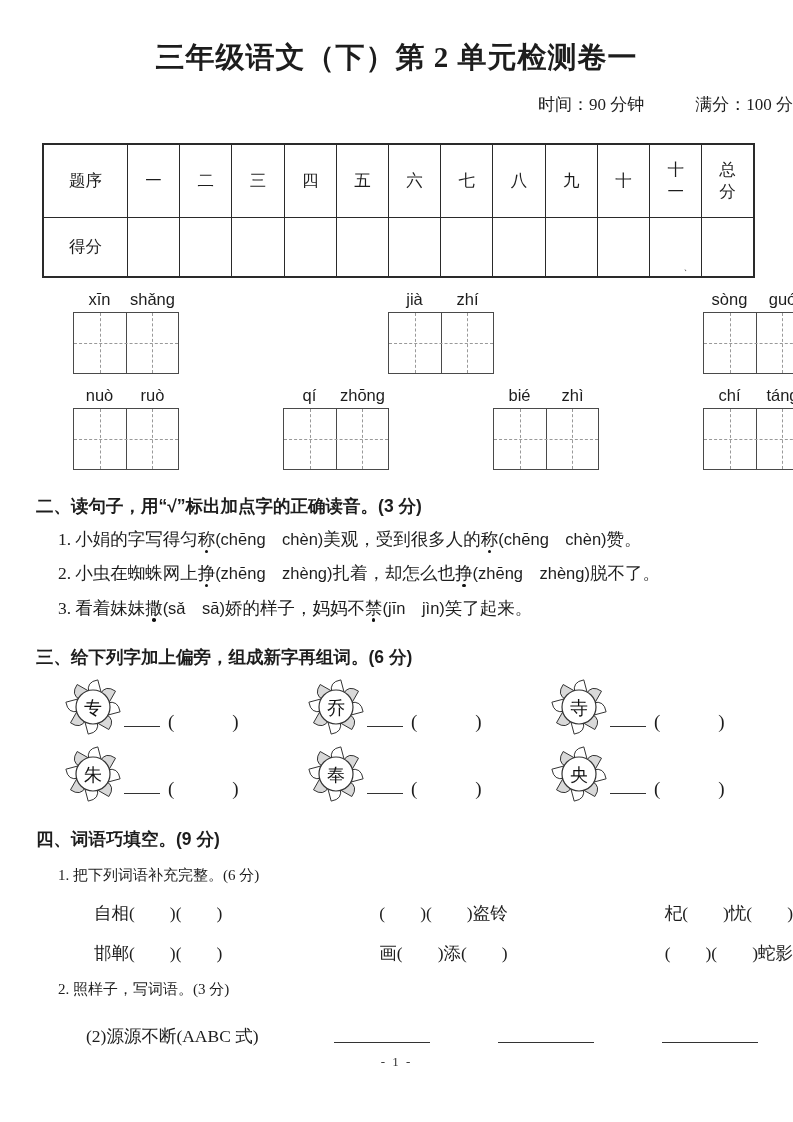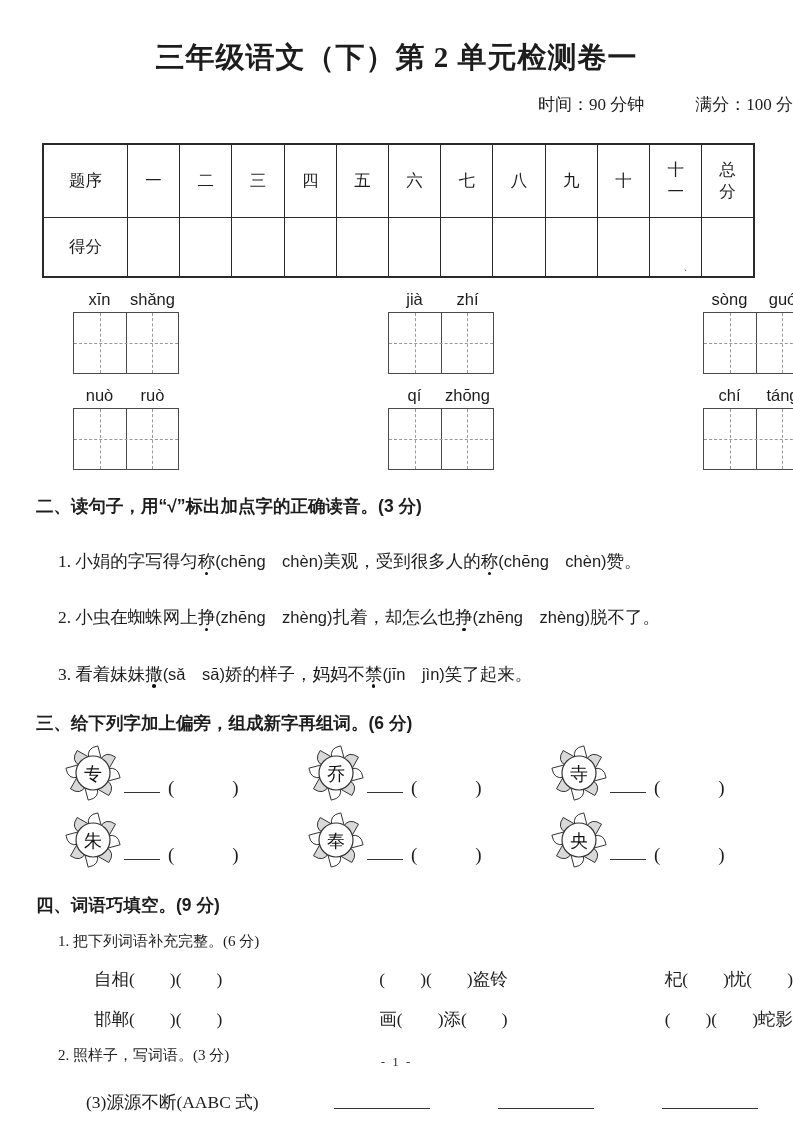--- a/index.html
+++ b/index.html
@@ -21,21 +21,21 @@
   .prow.r2{}
   .pgroup{width:106px;}
   .plabel{display:flex;font-family:"Liberation Sans","DejaVu Sans",sans-serif;
           font-size:16.5px;margin-bottom:3px;}
   .plabel span{flex:1;text-align:center;}
   .tian{width:106px;height:62px;border:1.5px solid #4a4a4a;display:flex;position:relative;box-sizing:border-box;}
   .tian .cell{flex:1;position:relative;}
   .tian .cell.c1{border-right:1.3px solid #4a4a4a;}
   .tian .cell::before{content:'';position:absolute;left:50%;top:0;bottom:0;border-left:1px dashed #999;}
   .tian::after{content:'';position:absolute;left:0;right:0;top:50%;border-top:1px dashed #999;}
-  .sent{margin:31px 0 0 58px;font-size:17.5px;line-height:1.45;}
+  .sent{margin:9px 0 0 58px;font-size:17.5px;line-height:1.45;}
   .sent .num{margin-right:4px;}
   .dot{position:relative;}
   .dot::after{content:"";position:absolute;left:50%;bottom:-4px;width:3.5px;height:3.5px;
               margin-left:-1.75px;border-radius:50%;background:#111;}
   .pin{font-family:"Liberation Sans","DejaVu Sans",sans-serif;font-size:16.5px;}
   .frow{display:flex;margin:10px 0 0 64px;}
   .flowitem{width:252px;display:flex;align-items:flex-end;}
   .flower{flex:0 0 auto;}
   .fblank{width:36px;border-bottom:1.2px solid #333;height:1px;display:inline-block;margin:0 8px 9px 2px;}
   .fparen{font-size:19px;margin-bottom:3px;}
@@ -143,20 +143,30 @@
           <span>qí</span>
           <span>zhōng</span>
         </div>
         <div class="tian">
           <div class="cell c1"></div>
           <div class="cell"></div>
         </div>
       </div>
       <div class="pgroup">
         <div class="plabel">
+          <span>bié</span>
+          <span>zhì</span>
+        </div>
+        <div class="tian">
+          <div class="cell c1"></div>
+          <div class="cell"></div>
+        </div>
+      </div>
+      <div class="pgroup">
+        <div class="plabel">
           <span>chí</span>
           <span>táng</span>
         </div>
         <div class="tian">
           <div class="cell c1"></div>
           <div class="cell"></div>
         </div>
       </div>
     </div>
 
@@ -288,20 +298,20 @@
       <span class="fillitem">(　　)(　　)盗铃</span>
       <span class="fillitem">杞(　　)忧(　　)</span>
     </div>
   <div class="fill-row">
       <span class="fillitem">邯郸(　　)(　　)</span>
       <span class="fillitem">画(　　)添(　　)</span>
       <span class="fillitem">(　　)(　　)蛇影</span>
     </div>
   <div class="sub-label">2. 照样子，写词语。(3 分)</div>
   <div class="pattern">
-      <span class="plab">(3)源源不断(AABC 式)</span>
+      <span class="plab">(2)源源不断(AABC 式)</span>
       <span class="blankline"></span>
       <span class="blankline"></span>
       <span class="blankline"></span>
     </div>
 
   <div class="pagenum">- 1 -</div>
 </div>
 
 </body></html>

